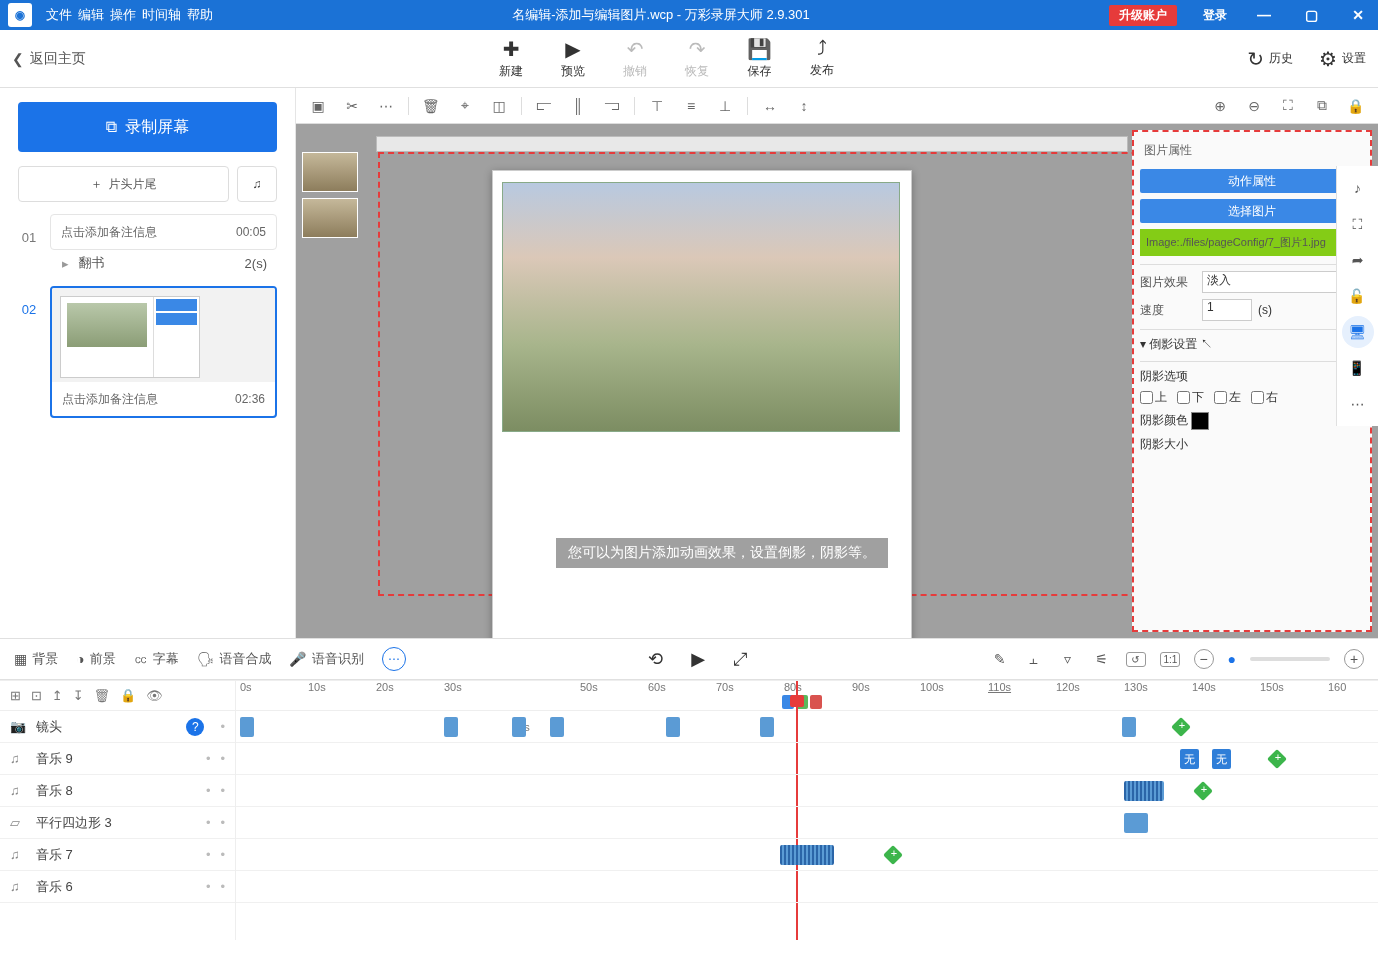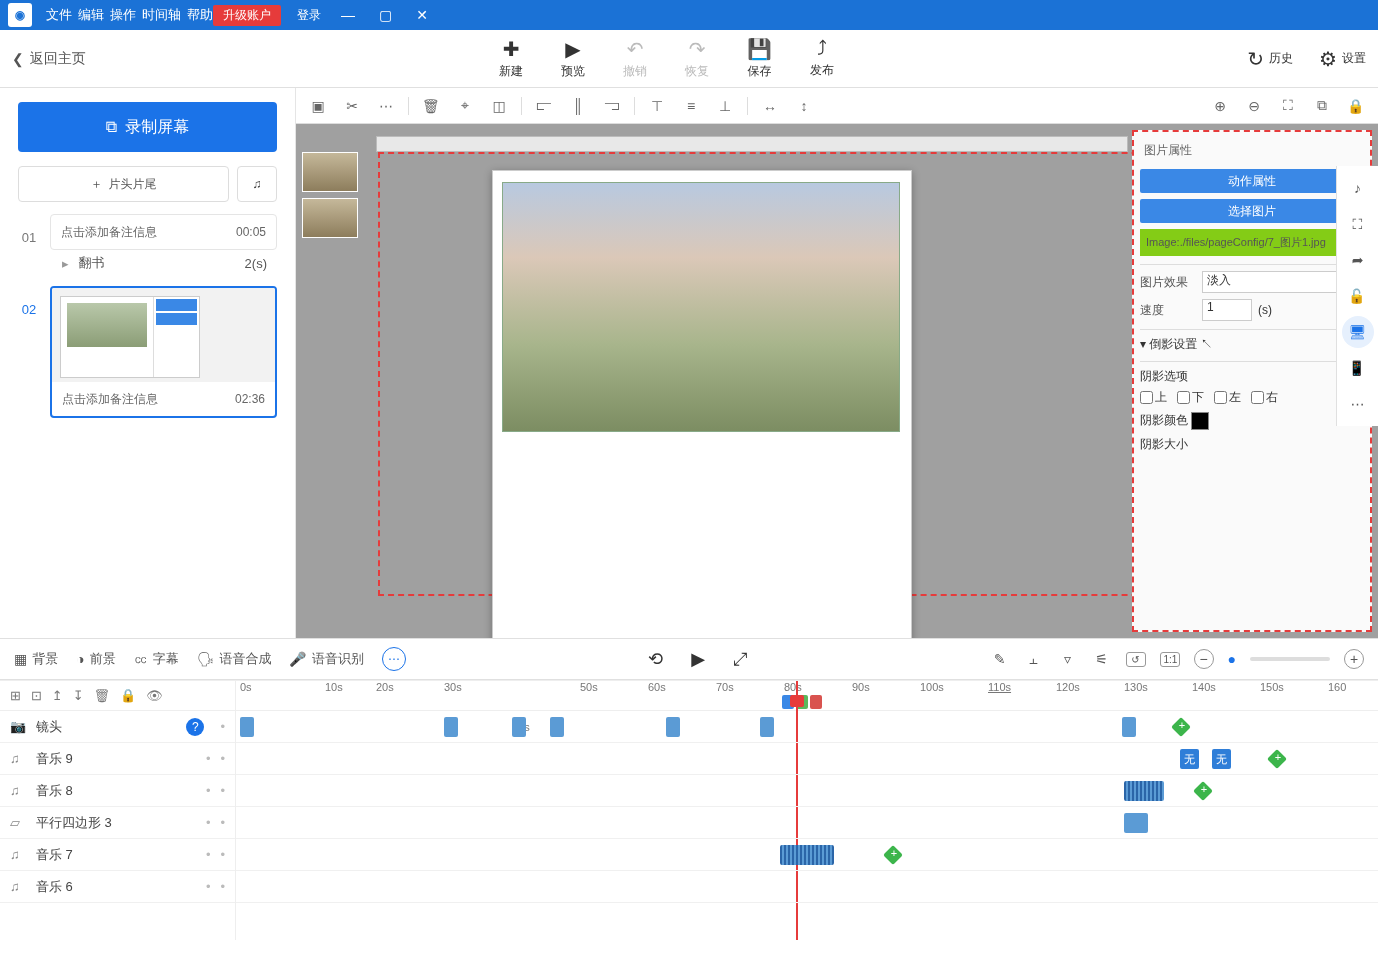--- a/index.html
+++ b/index.html
@@ -4,21 +4,21 @@
 <style>
 * { box-sizing: border-box; margin: 0; padding: 0; font-family: "Microsoft YaHei", Arial, sans-serif; }
 body { width: 1378px; height: 979px; background: #fff; overflow: hidden; font-size: 12px; color: #333; }
 
 
 .titlebar { height: 30px; background: #1b72d6; display: flex; align-items: center; color: #fff; }
 .titlebar .rec-icon { width: 24px; height: 24px; margin: 0 8px; background: #fff; border-radius: 3px; display: flex; align-items: center; justify-content: center; color: #1b72d6; font-weight: bold; }
 .titlebar .menu { display: flex; gap: 6px; margin-left: 6px; }
 .titlebar .menu span { cursor: pointer; font-size: 13px; }
 .titlebar .title-center { flex: 1; text-align: center; font-size: 13px; }
-.titlebar .right-ctrl { display: flex; align-items: center; gap: 16px; padding-right: 10px; }
+.titlebar .right-ctrl { display: flex; align-items: center; gap: 26px; padding-right: 10px; font-weight: bold; }
 .titlebar .upgrade { background: #e63b3b; padding: 2px 10px; border-radius: 2px; font-size: 12px; }
 .titlebar .win-btn { padding: 0 4px; cursor: pointer; font-size: 14px; }
 
 
 .toolbar1 { height: 58px; border-bottom: 1px solid #e0e0e0; display: flex; align-items: center; padding: 0 12px; }
 .toolbar1 .back { display: flex; align-items: center; gap: 6px; color: #555; cursor: pointer; font-size: 14px; }
 .toolbar1 .center-actions { flex: 1; display: flex; justify-content: center; gap: 38px; }
 .toolbar1 .act { display: flex; flex-direction: column; align-items: center; gap: 2px; cursor: pointer; }
 .toolbar1 .act .icon { font-size: 20px; color: #333; }
 .toolbar1 .act .lbl { font-size: 12px; }
@@ -129,20 +129,21 @@
 
 <div class="titlebar">
   <div class="rec-icon">◉</div>
   <div class="menu">
     <span>文件</span>
     <span>编辑</span>
     <span>操作</span>
     <span>时间轴</span>
     <span>帮助</span>
   </div>
+  <div class="title-center">名编辑-添加与编辑图片.wcp - 万彩录屏大师 2.9.301</div>
   <div class="right-ctrl">
     <span class="upgrade">升级账户</span>
     <span>登录</span>
     <span class="win-btn">—</span>
     <span class="win-btn">▢</span>
     <span class="win-btn">✕</span>
   </div>
 </div>
 
 <div class="toolbar1">
@@ -276,20 +277,21 @@
 
     <div class="canvas-inner">
       <div class="thumbstrip">
         <div class="t"></div>
         <div class="t"></div>
       </div>
       <div class="ruler-h"></div>
       <div class="red-dash"></div>
       <div class="page"></div>
       <div class="photo"></div>
+      <div class="overlay-text">您可以为图片添加动画效果，设置倒影，阴影等。</div>
 
       <div class="panel">
         <div class="ptitle">图片属性</div>
         <div class="bluebtn">动作属性</div>
         <div class="bluebtn">选择图片</div>
         <div class="infobox">Image:./files/pageConfig/7_图片1.jpg</div>
 
         <div class="section">
           <div class="row">
             <label>图片效果</label>
@@ -446,21 +448,21 @@
       <span class="dots">
           <span>•</span>
           <span>•</span>
         </span>
     </div>
   </div>
 
   <div class="tl-right">
     <div class="ruler" id="ruler">
         <div class="tick" style="left: 4px;">0s</div>
-        <div class="tick" style="left: 72px; margin-left: 17px;">10s</div>
+        <div class="tick" style="left: 72px;">10s</div>
         <div class="tick" style="left: 140px;">20s</div>
         <div class="tick" style="left: 208px;">30s</div>
         <div class="tick" style="left: 276px; margin-top: 40px;">40s</div>
         <div class="tick" style="left: 344px;">50s</div>
         <div class="tick" style="left: 412px;">60s</div>
         <div class="tick" style="left: 480px;">70s</div>
         <div class="tick" style="left: 548px;">80s</div>
         <div class="tick" style="left: 616px;">90s</div>
         <div class="tick" style="left: 684px;">100s</div>
         <div class="tick" style="left: 752px; text-decoration: underline;">110s</div>

